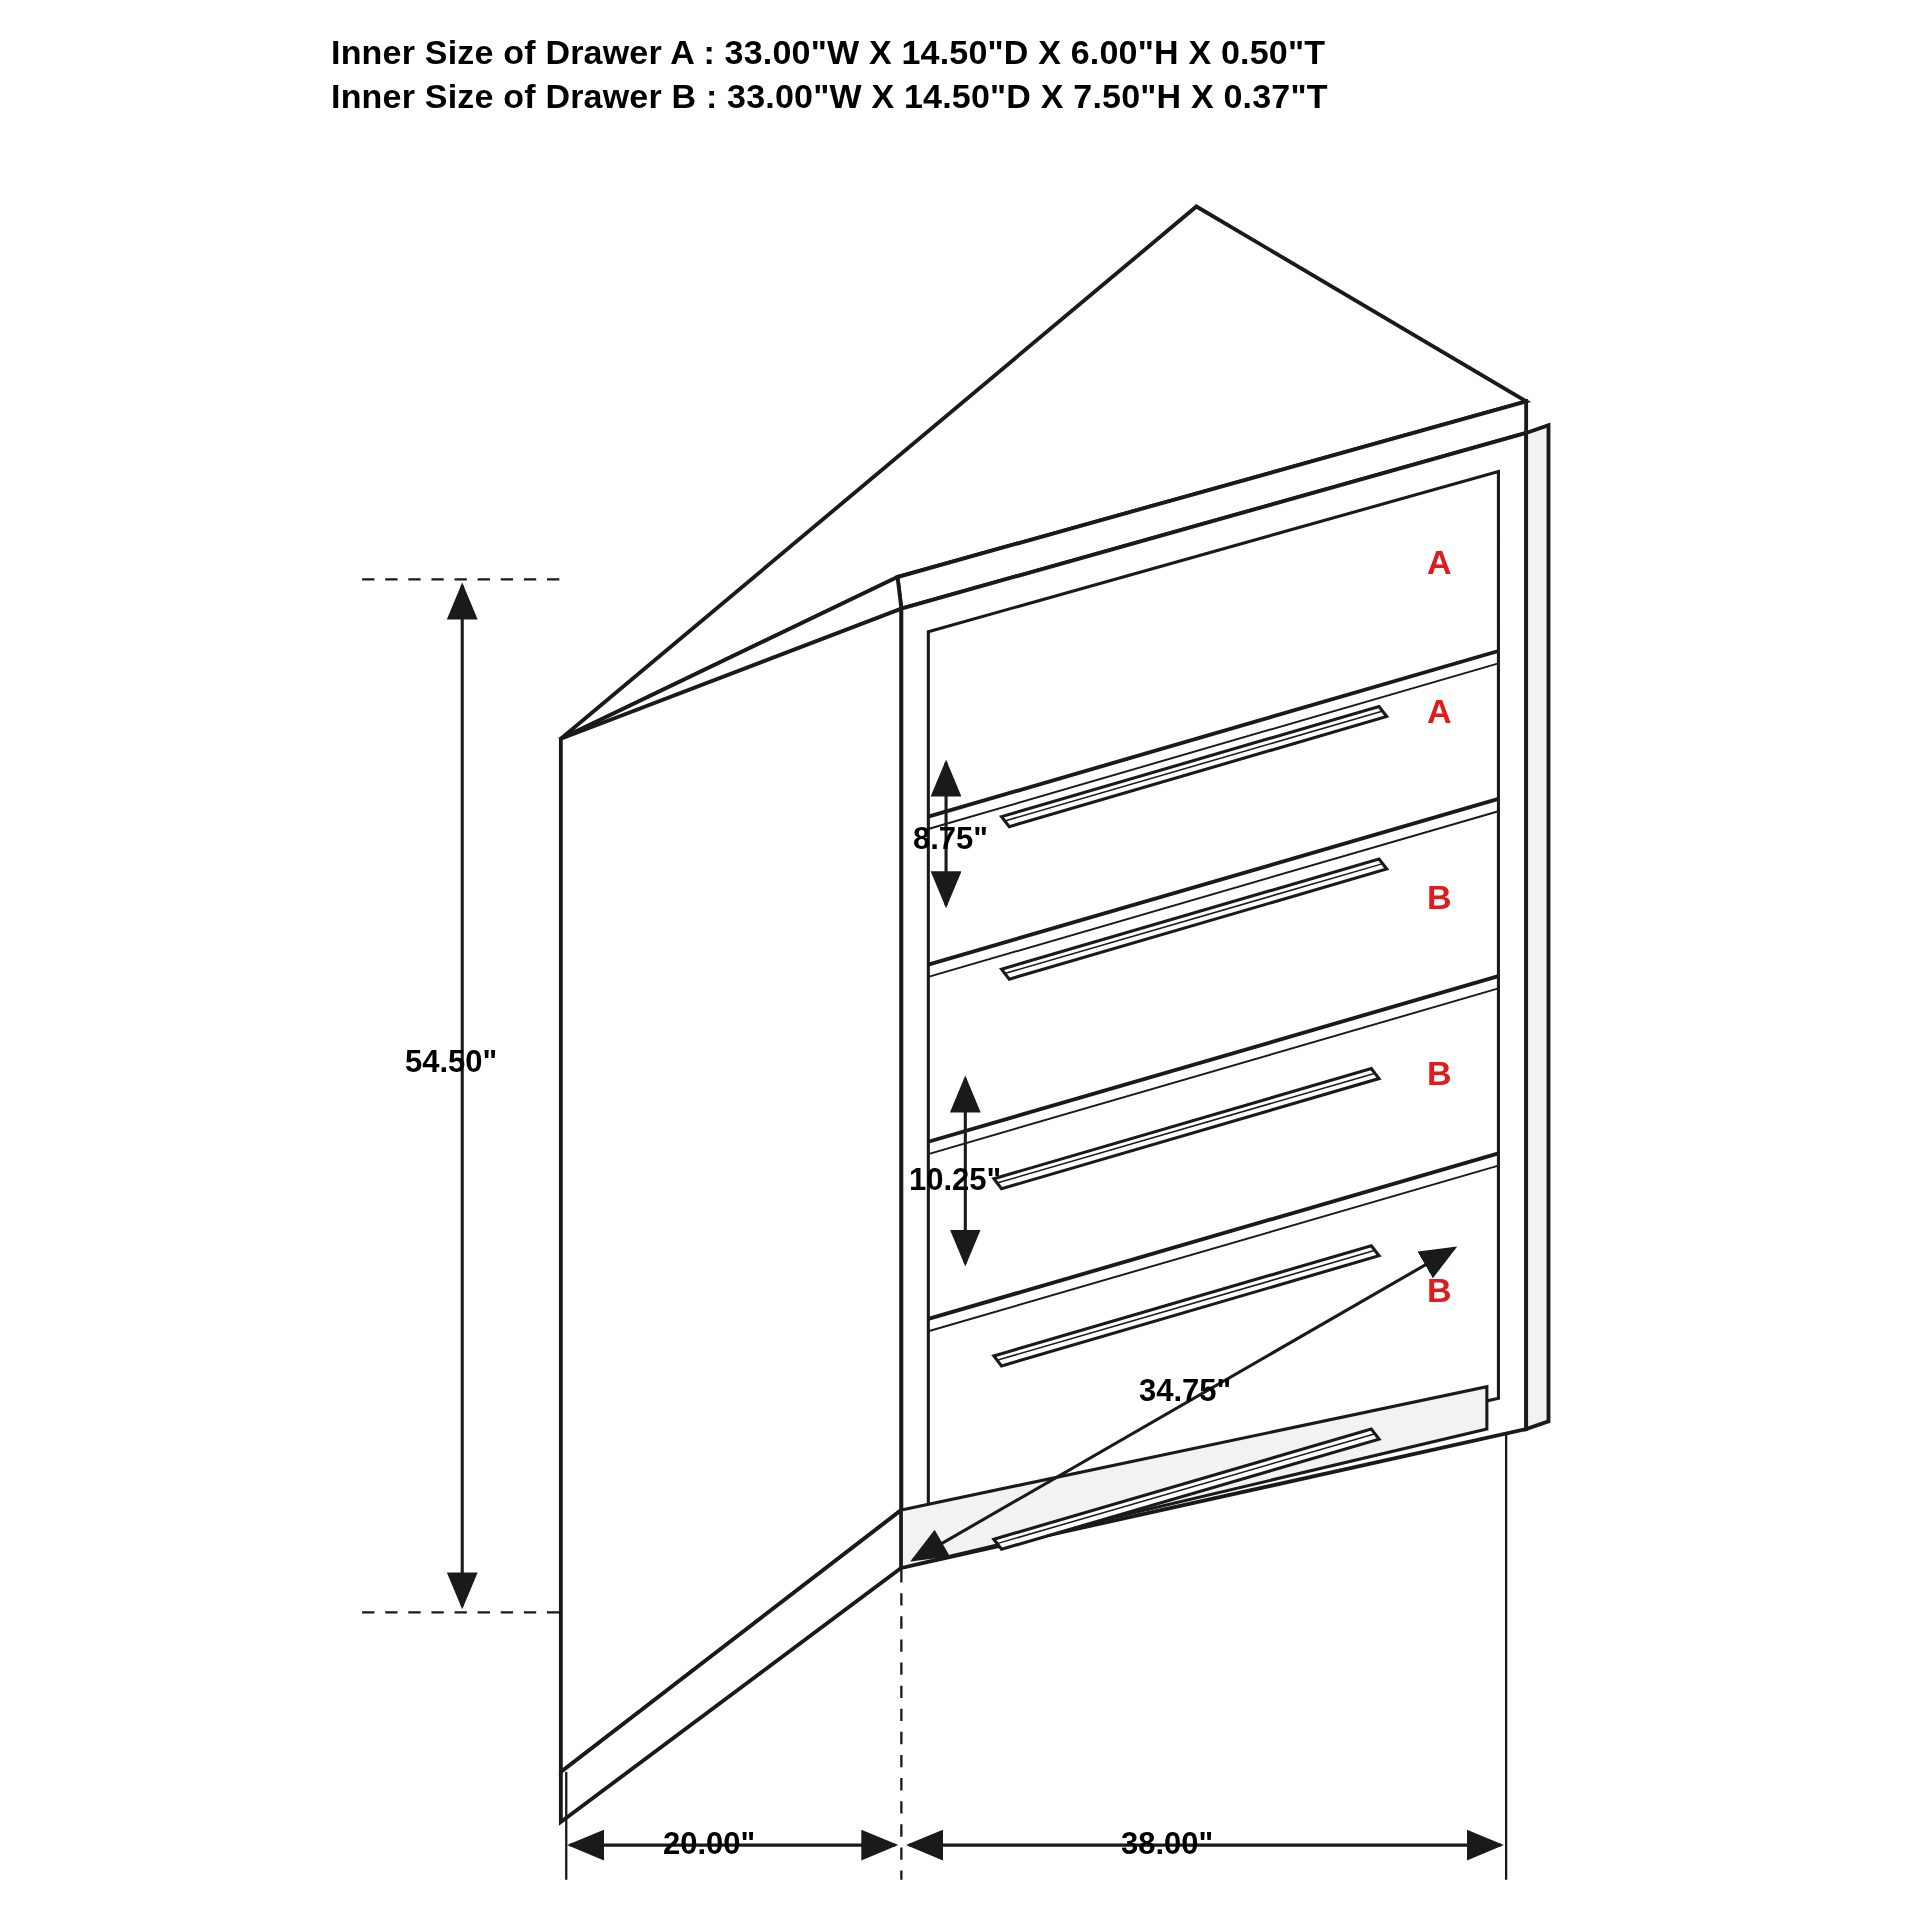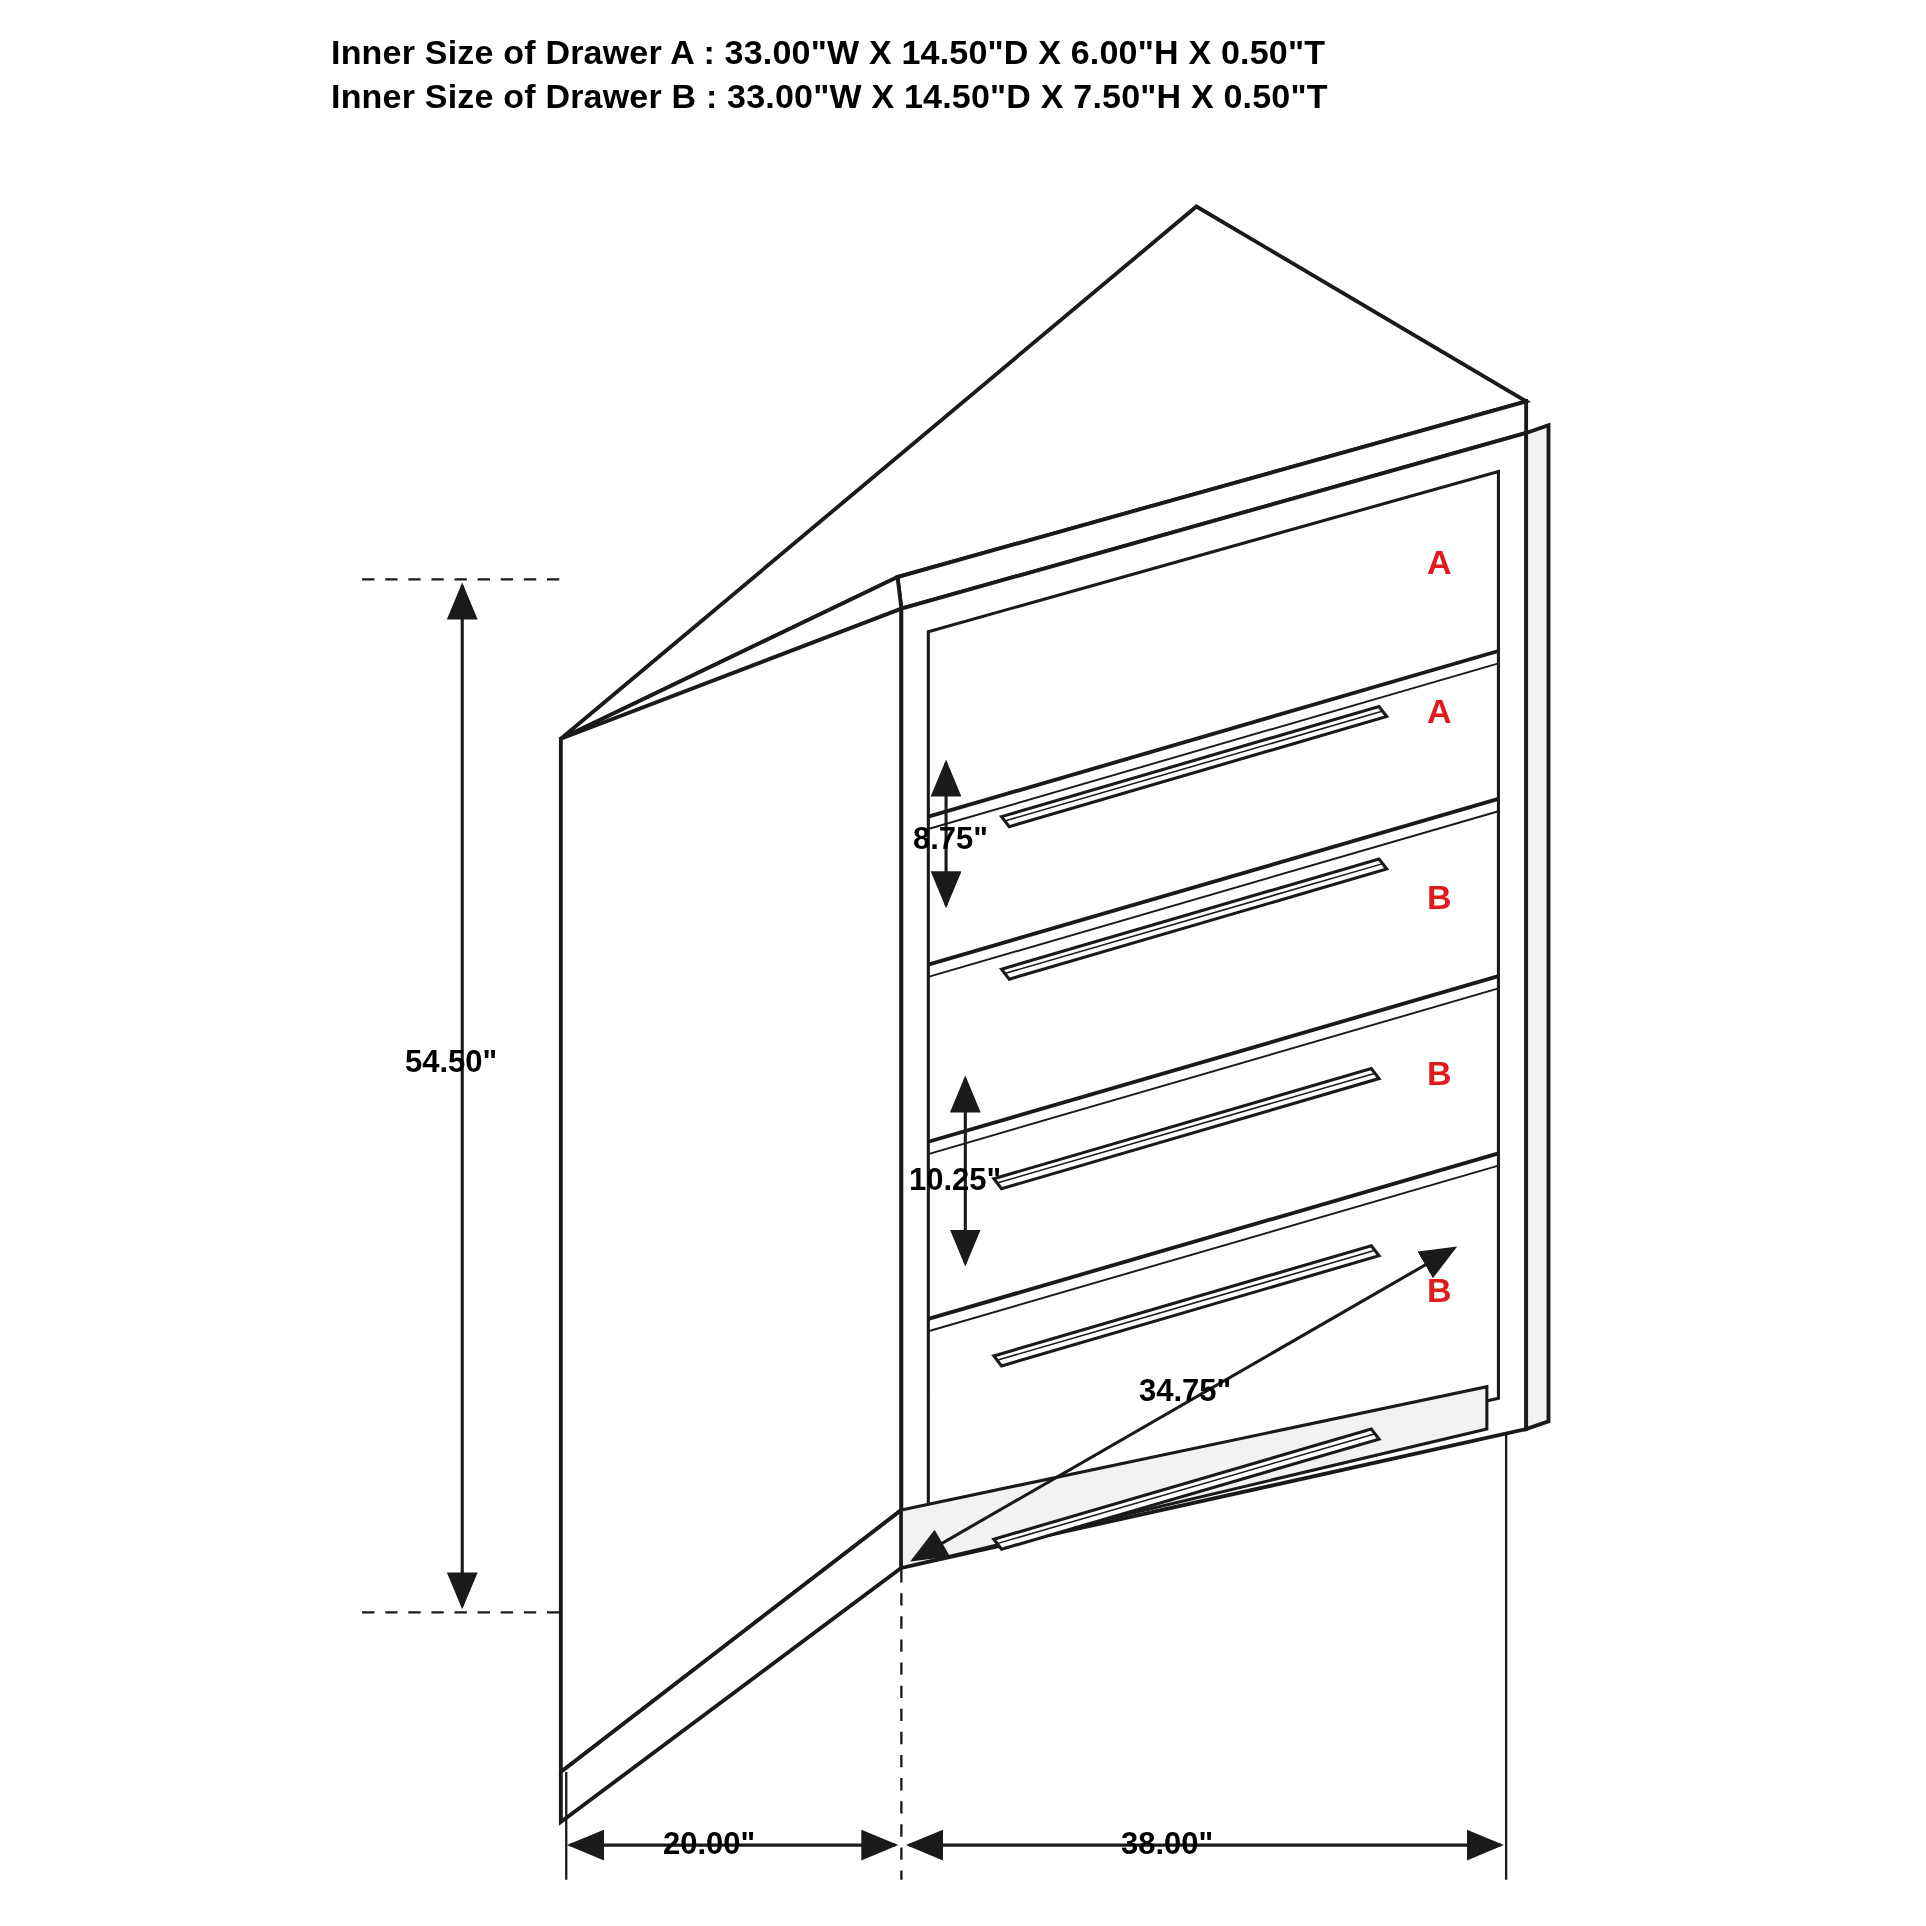--- a/index.html
+++ b/index.html
@@ -54,21 +54,21 @@
     white-space: nowrap;
   }
 </style>
 </head>
 <body>
 
 <div id="stage">
 
   <div class="note-block">
     <div class="note-line">Inner Size of Drawer A : 33.00"W X 14.50"D X 6.00"H X 0.50"T</div>
-    <div class="note-line">Inner Size of Drawer B : 33.00"W X 14.50"D X 7.50"H X 0.50"T</div>
+    <div class="note-line">Inner Size of Drawer B : 33.00"W X 14.50"D X 7.50"H X 0.37"T</div>
   </div>
 
   <svg id="drawing" viewBox="0 0 2500 2500">
     <defs>
       <marker id="arrHead" markerWidth="14" markerHeight="14" refX="11" refY="5" orient="auto">
         <path d="M0,0 L12,5 L0,10 z" fill="#1a1a1a"></path>
       </marker>
       <marker id="arrHeadStart" markerWidth="14" markerHeight="14" refX="1" refY="5" orient="auto">
         <path d="M12,0 L0,5 L12,10 z" fill="#1a1a1a"></path>
       </marker>

